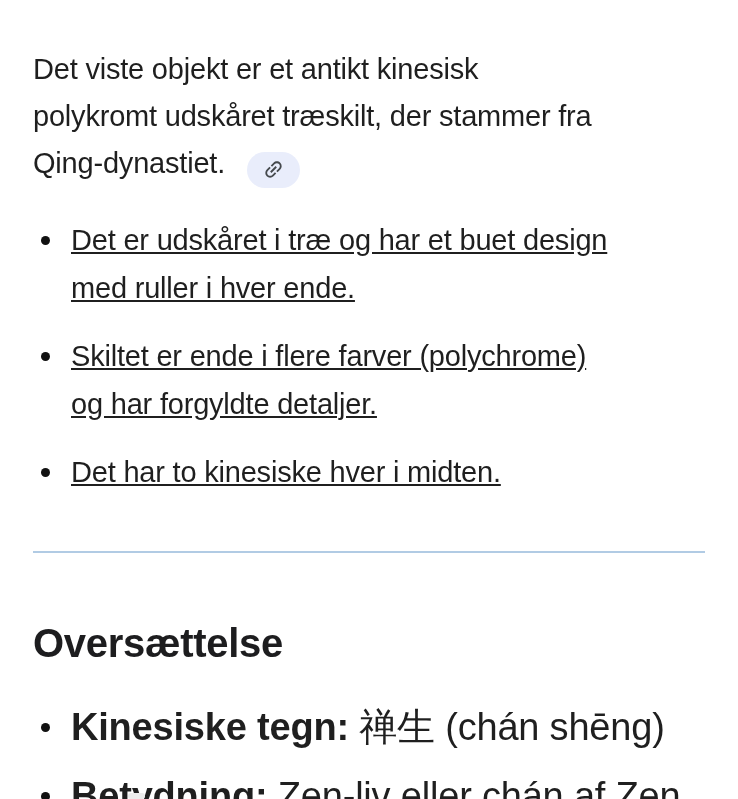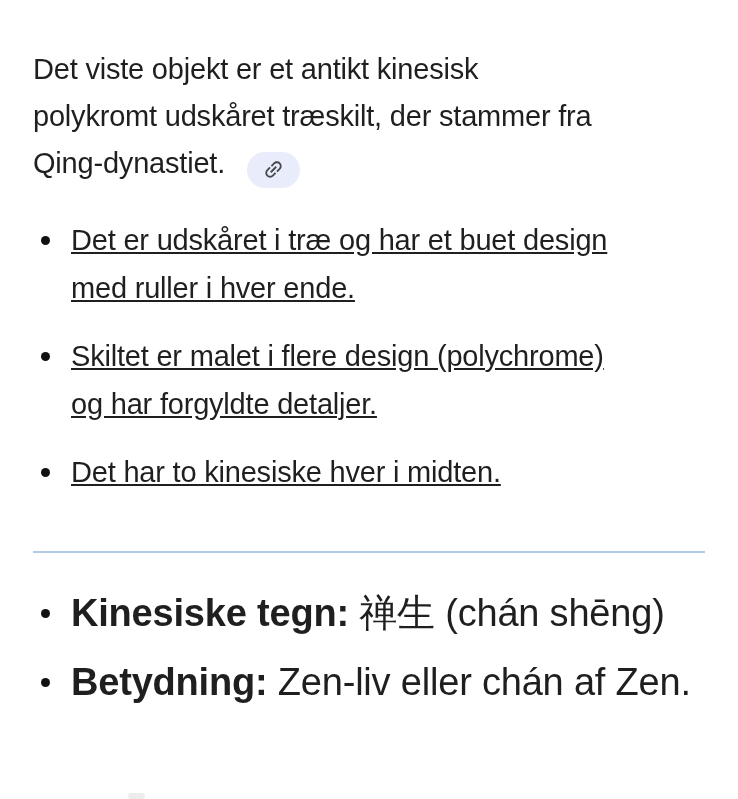--- a/index.html
+++ b/index.html
@@ -135,30 +135,31 @@
       </svg>
     </span>
   </p>
 
   <ul class="bullets">
     <li>
       <span class="multiline">Det er udskåret i træ og har et buet design
 med ruller i hver ende.</span>
     </li>
     <li>
-      <span class="multiline">Skiltet er malet i flere design (polychrome)
+      <span class="multiline">Skiltet er ende i flere farver (polychrome)
 og har forgyldte detaljer.</span>
     </li>
     <li>
       <span class="multiline">Det har to kinesiske hver i midten.</span>
     </li>
   </ul>
 
   <hr class="divider">
 
+  <h2 class="section-heading">Oversættelse</h2>
 
   <ul class="translation">
     <li>
       <b>Kinesiske tegn:</b>
       <span>禅生 (chán shēng)</span>
     </li>
     <li>
       <b>Betydning:</b>
       <span>Zen-liv eller chán af Zen.</span>
     </li>

